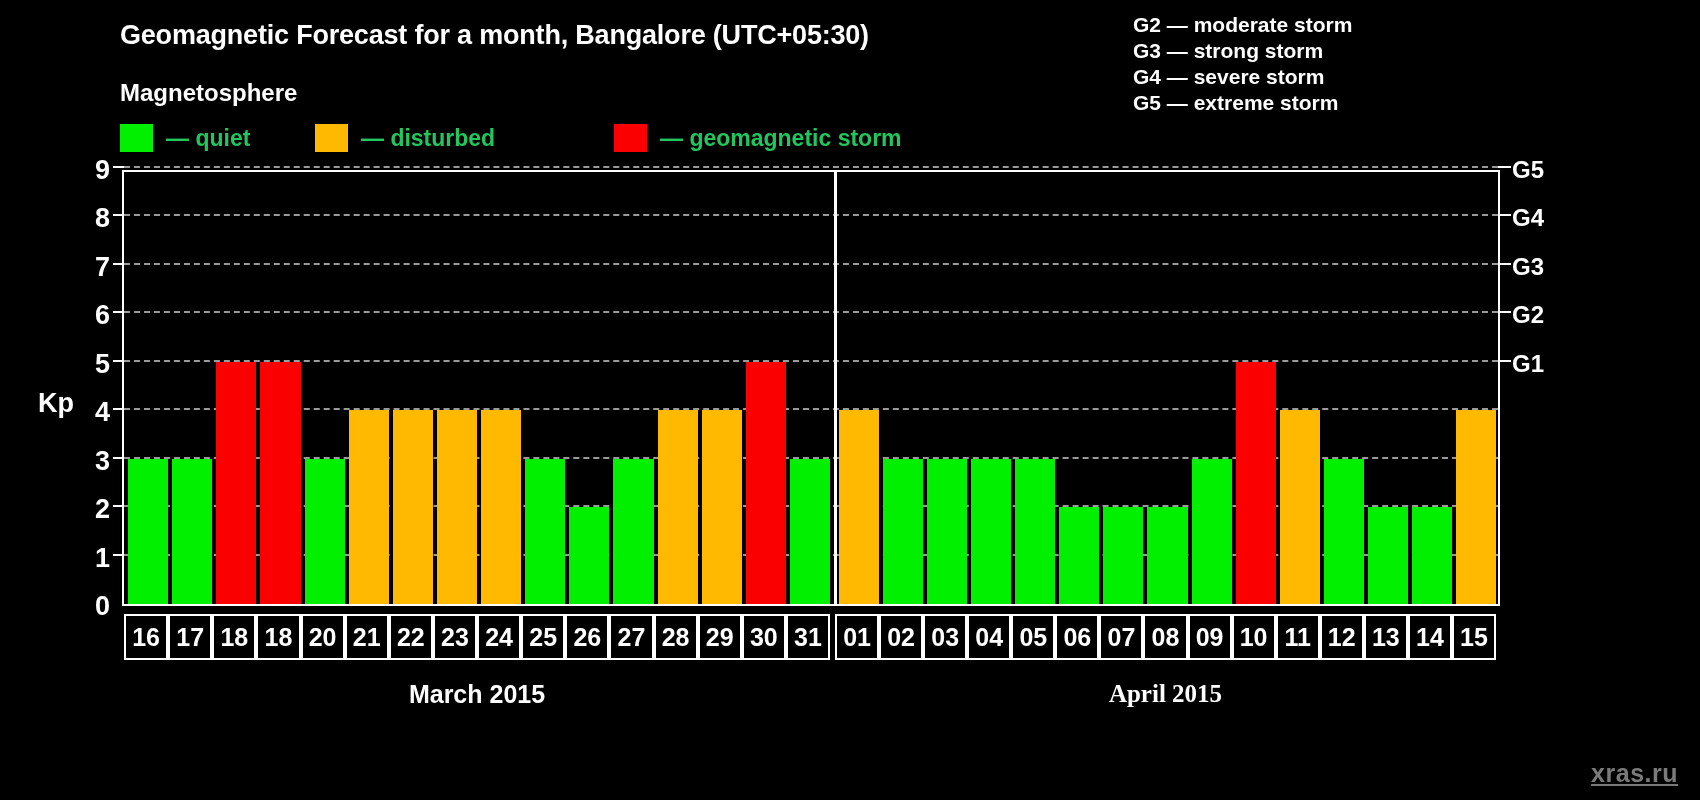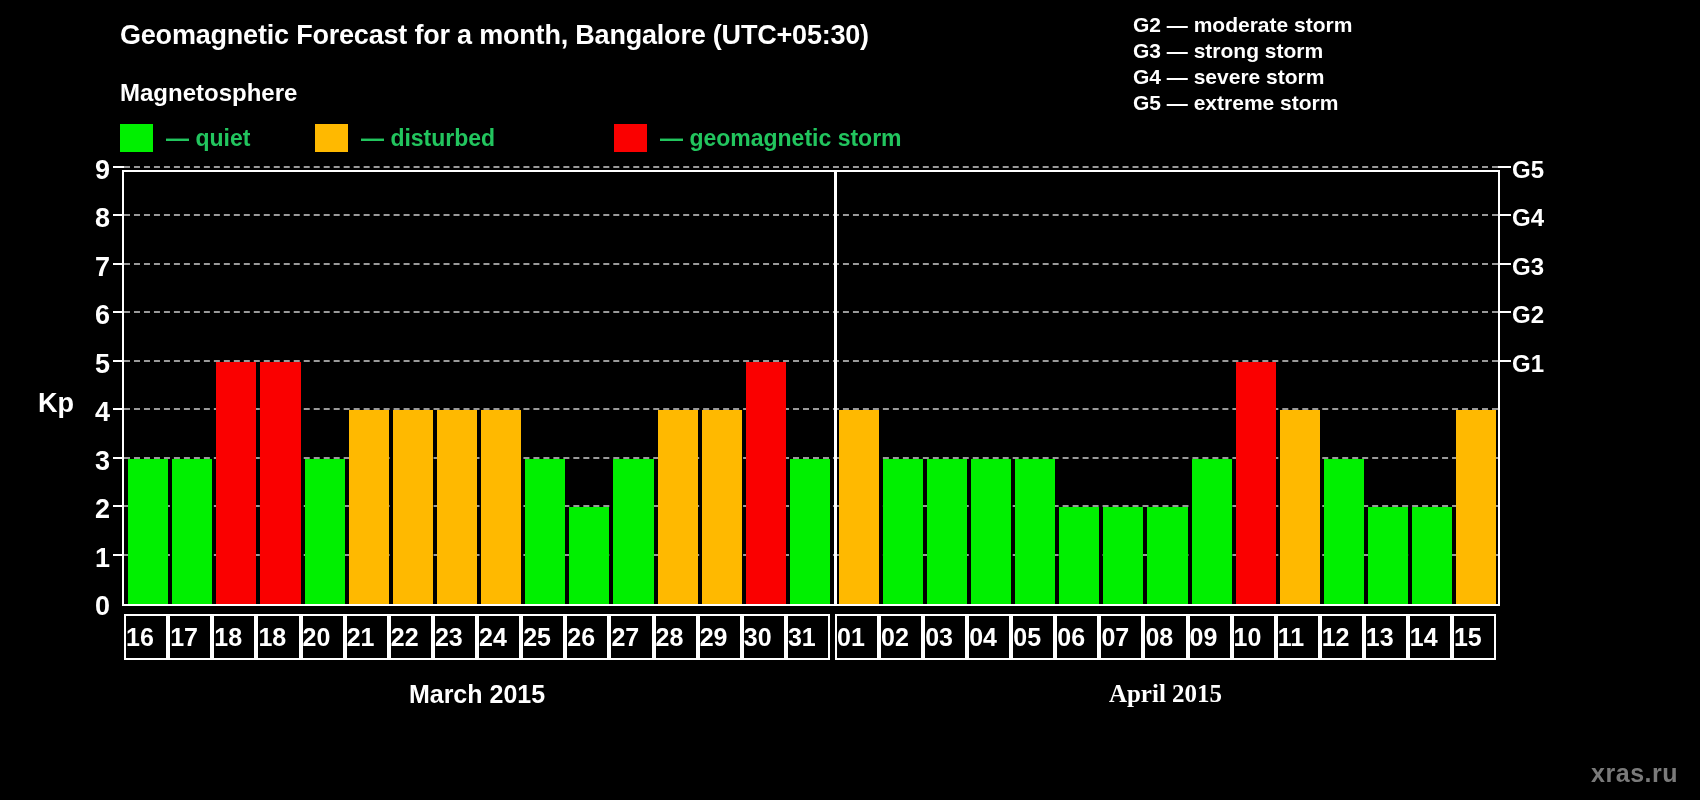--- a/index.html
+++ b/index.html
@@ -93,37 +93,38 @@
   }
 
   
   .dateaxis {
     position: absolute; left: 122px; top: 614px;
     width: 1378px; height: 46px;
   }
   .datecell {
     position: absolute; top: 0; height: 46px;
     border: 2px solid #ffffff; background: #000;
-    display: flex; align-items: center; justify-content: flex-start;
+    display: flex; align-items: center; justify-content: center;
   }
   .datecell span {
     font-size: 25px; font-weight: bold; color: #ffffff; line-height: 1;
   }
 
   
   .monthlabel {
     position: absolute; top: 680px;
     font-size: 25px; font-weight: bold; color: #ffffff;
     white-space: nowrap;
   }
 
   .watermark {
     position: absolute; right: 22px; bottom: 12px;
     font-size: 25px; font-weight: bold; color: #7a7a7a;
     letter-spacing: 0.5px;
+    text-decoration: underline;
   }
 </style>
 </head>
 <body>
 
 <div id="root">
 
   <div class="title">Geomagnetic Forecast for a month, Bangalore (UTC+05:30)</div>
   <div class="subtitle">Magnetosphere</div>
 

